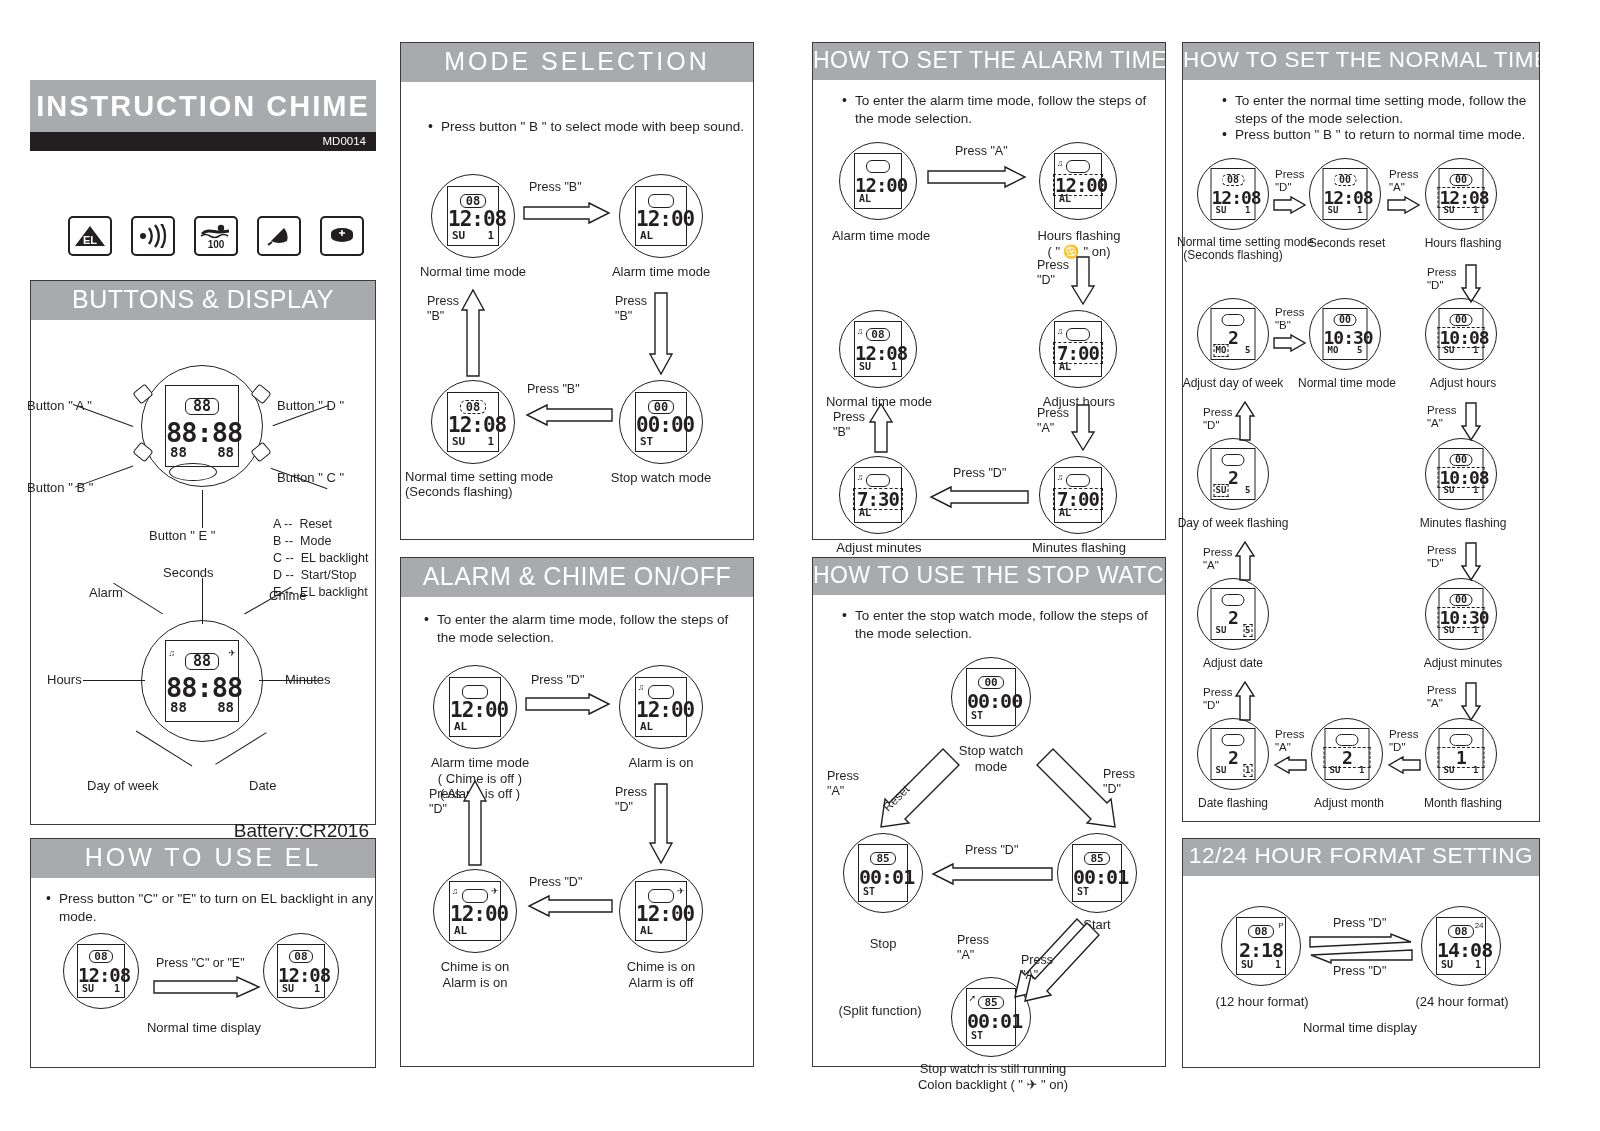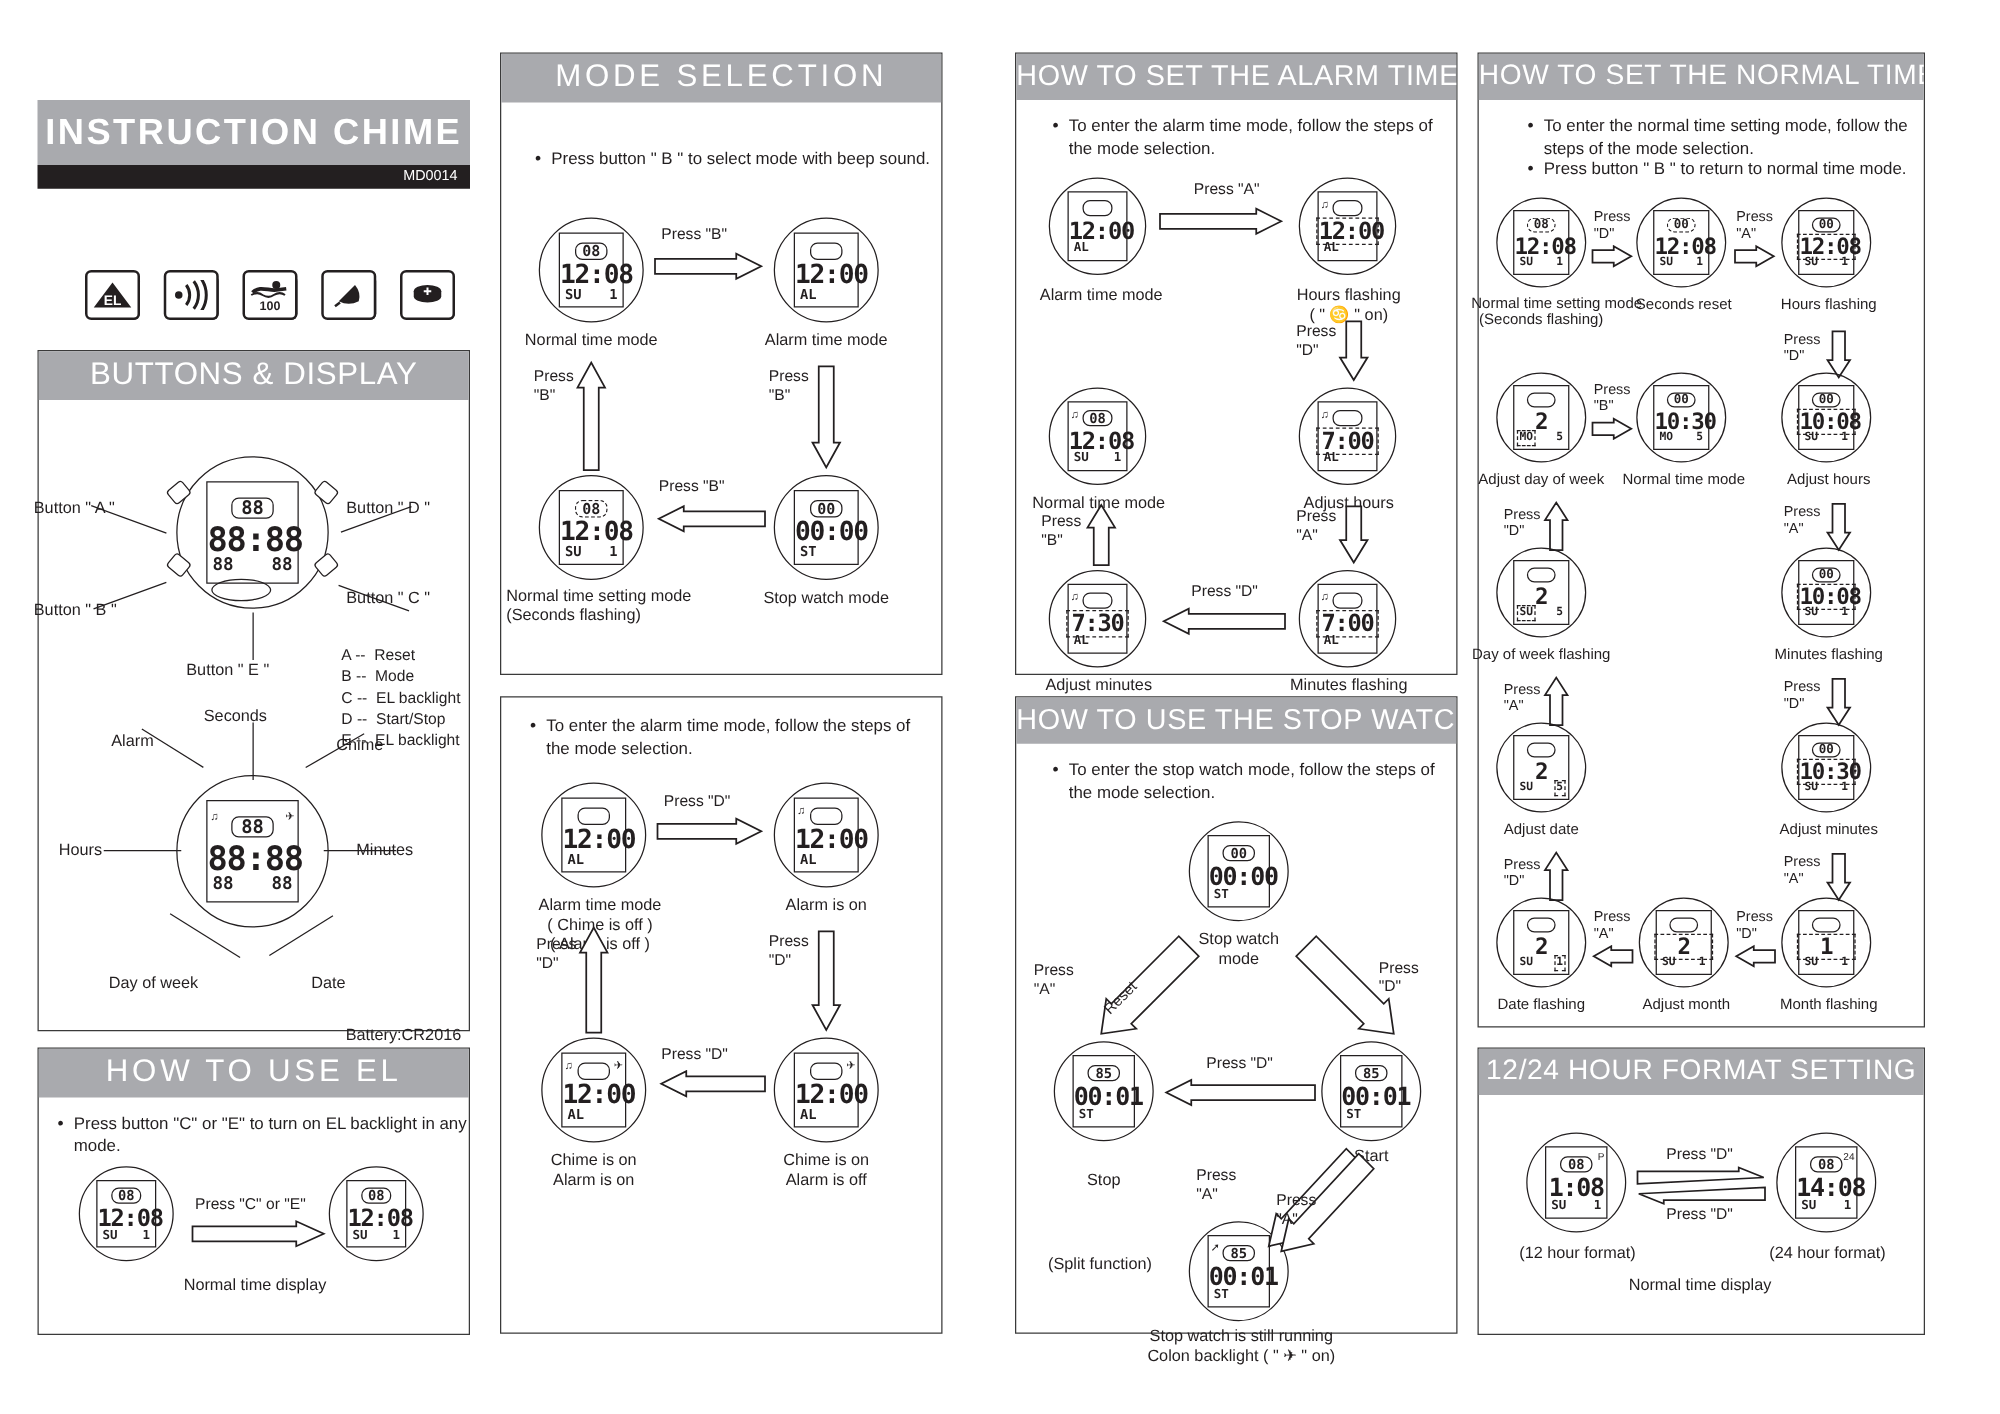--- a/index.html
+++ b/index.html
@@ -67,21 +67,21 @@
 
   
   .lead{position:absolute;background:#231f20;}
 
   
   #bd-watch{position:absolute;left:115px;top:377px;width:120px;height:120px;}
   .nub{position:absolute;width:14px;height:12px;border:1.5px solid #231f20;background:#fff;border-radius:3px;}
 
   .txt{position:absolute;font-size:13px;line-height:1.25;white-space:nowrap;}
   #battery{position:absolute;left:0;top:788px;width:346px;text-align:right;padding-right:8px;
-           font-size:13px;box-sizing:border-box;}
+           font-size:19px;box-sizing:border-box;}
 </style>
 </head>
 <body>
 
 <div class="page">
 
   <div class="col" id="col1">
 
     <div id="title-bar">
       <span>INSTRUCTION  CHIME</span>
@@ -359,20 +359,21 @@
 "B"</div>
         <div class="arrow" style="left:60px;top:206px;">
           <svg width="24" height="90">
               <path class="apath" d="M6,88 L18,88 L18,22 L23,22 L12,2 L1,22 L6,22 Z"></path>
             </svg>
         </div>
       </div>
     </div>
 
     <div class="panel" style="left:0;top:557px;width:354px;height:510px;">
+      <div class="panel-head">ALARM &amp; CHIME ON/OFF</div>
       <div class="panel-body" style="height:460px;">
         <div class="bullet" style="position:absolute;left:18px;top:14px;width:312px;">To enter the alarm time mode, follow the steps of the mode selection.</div>
 
         <div class="wf" style="position:absolute;left:32px;top:68px;width:84px;height:84px;">
           <div class="case"></div>
           <div class="lcd" style="width:52px;height:60px;">
             <div class="lcd-top">
                 <div class="secbox empty" style="font-size:12px;">00</div>
               </div>
             <div class="mainrow" style="font-size:21px;">12:00</div>
@@ -1026,21 +1027,21 @@
       <div class="panel-head" style="font-size:22.5px;">12/24 HOUR FORMAT SETTING</div>
       <div class="panel-body" style="height:180px;">
 
         <div class="wf" style="position:absolute;left:38px;top:30px;width:80px;height:80px;">
           <div class="case"></div>
           <div class="lcd" style="width:50px;height:58px;">
             <div class="lcd-top">
                 <div class="secbox" style="font-size:11px;">08</div>
                 <span class="ic right" style="font-size:8px;top:2%;">P</span>
               </div>
-            <div class="mainrow" style="font-size:20px;">1:08</div>
+            <div class="mainrow" style="font-size:20px;">2:18</div>
             <div class="botrow" style="font-size:10px;">
                 <span>SU</span>
                 <span>1</span>
               </div>
           </div>
         </div>
         <div class="cap" style="position:absolute;left:18px;top:118px;width:122px;">(12 hour format)</div>
 
         <div class="wf" style="position:absolute;left:238px;top:30px;width:80px;height:80px;">
           <div class="case"></div>

